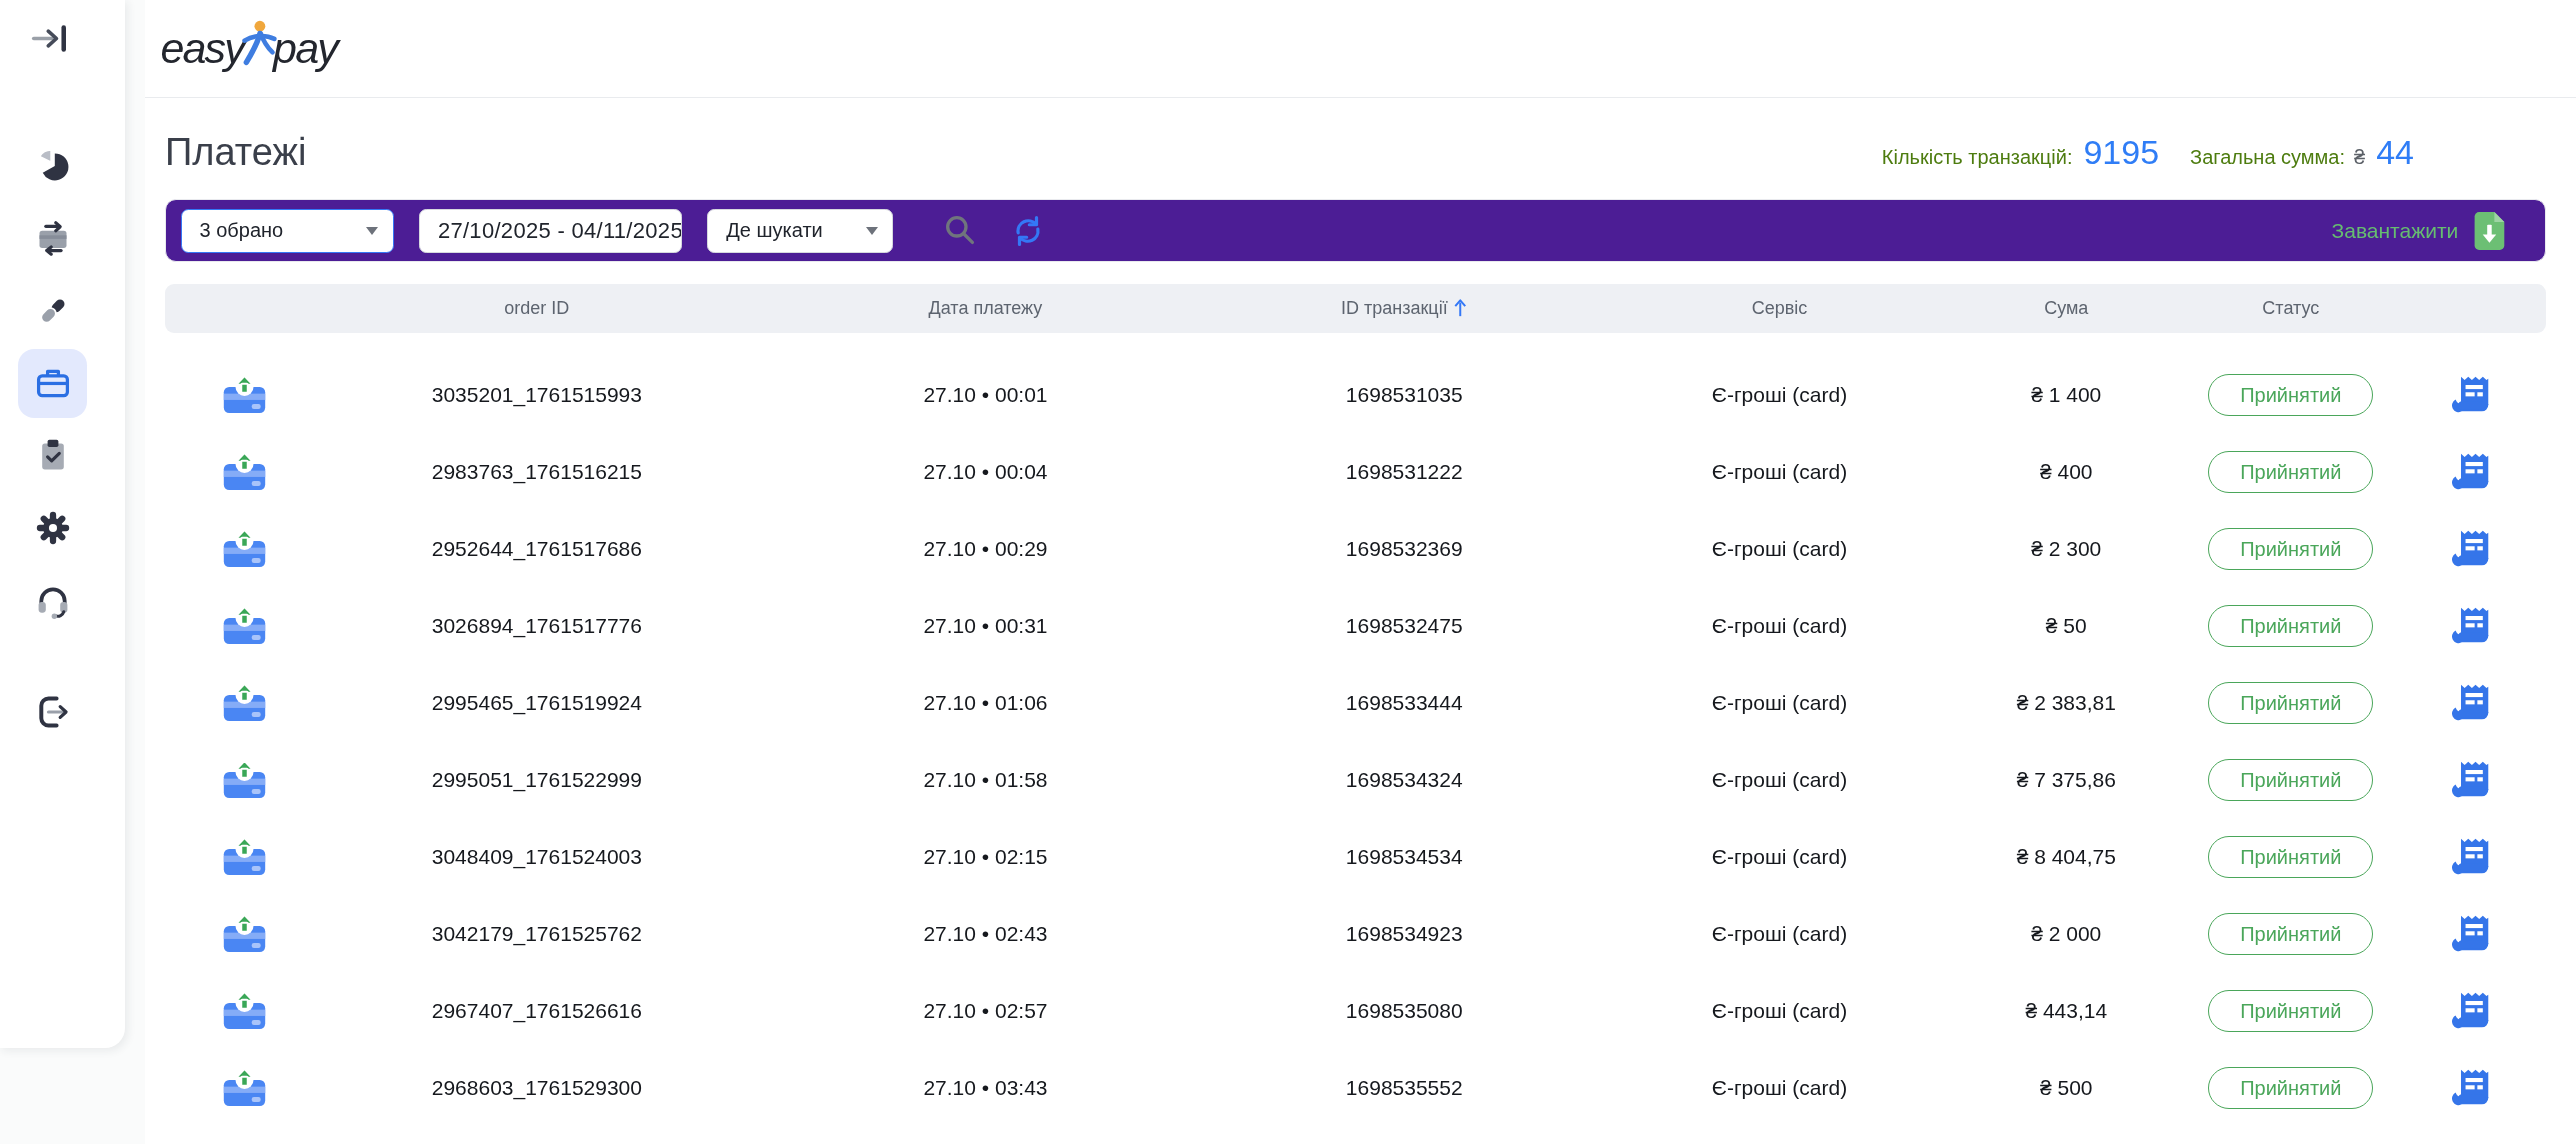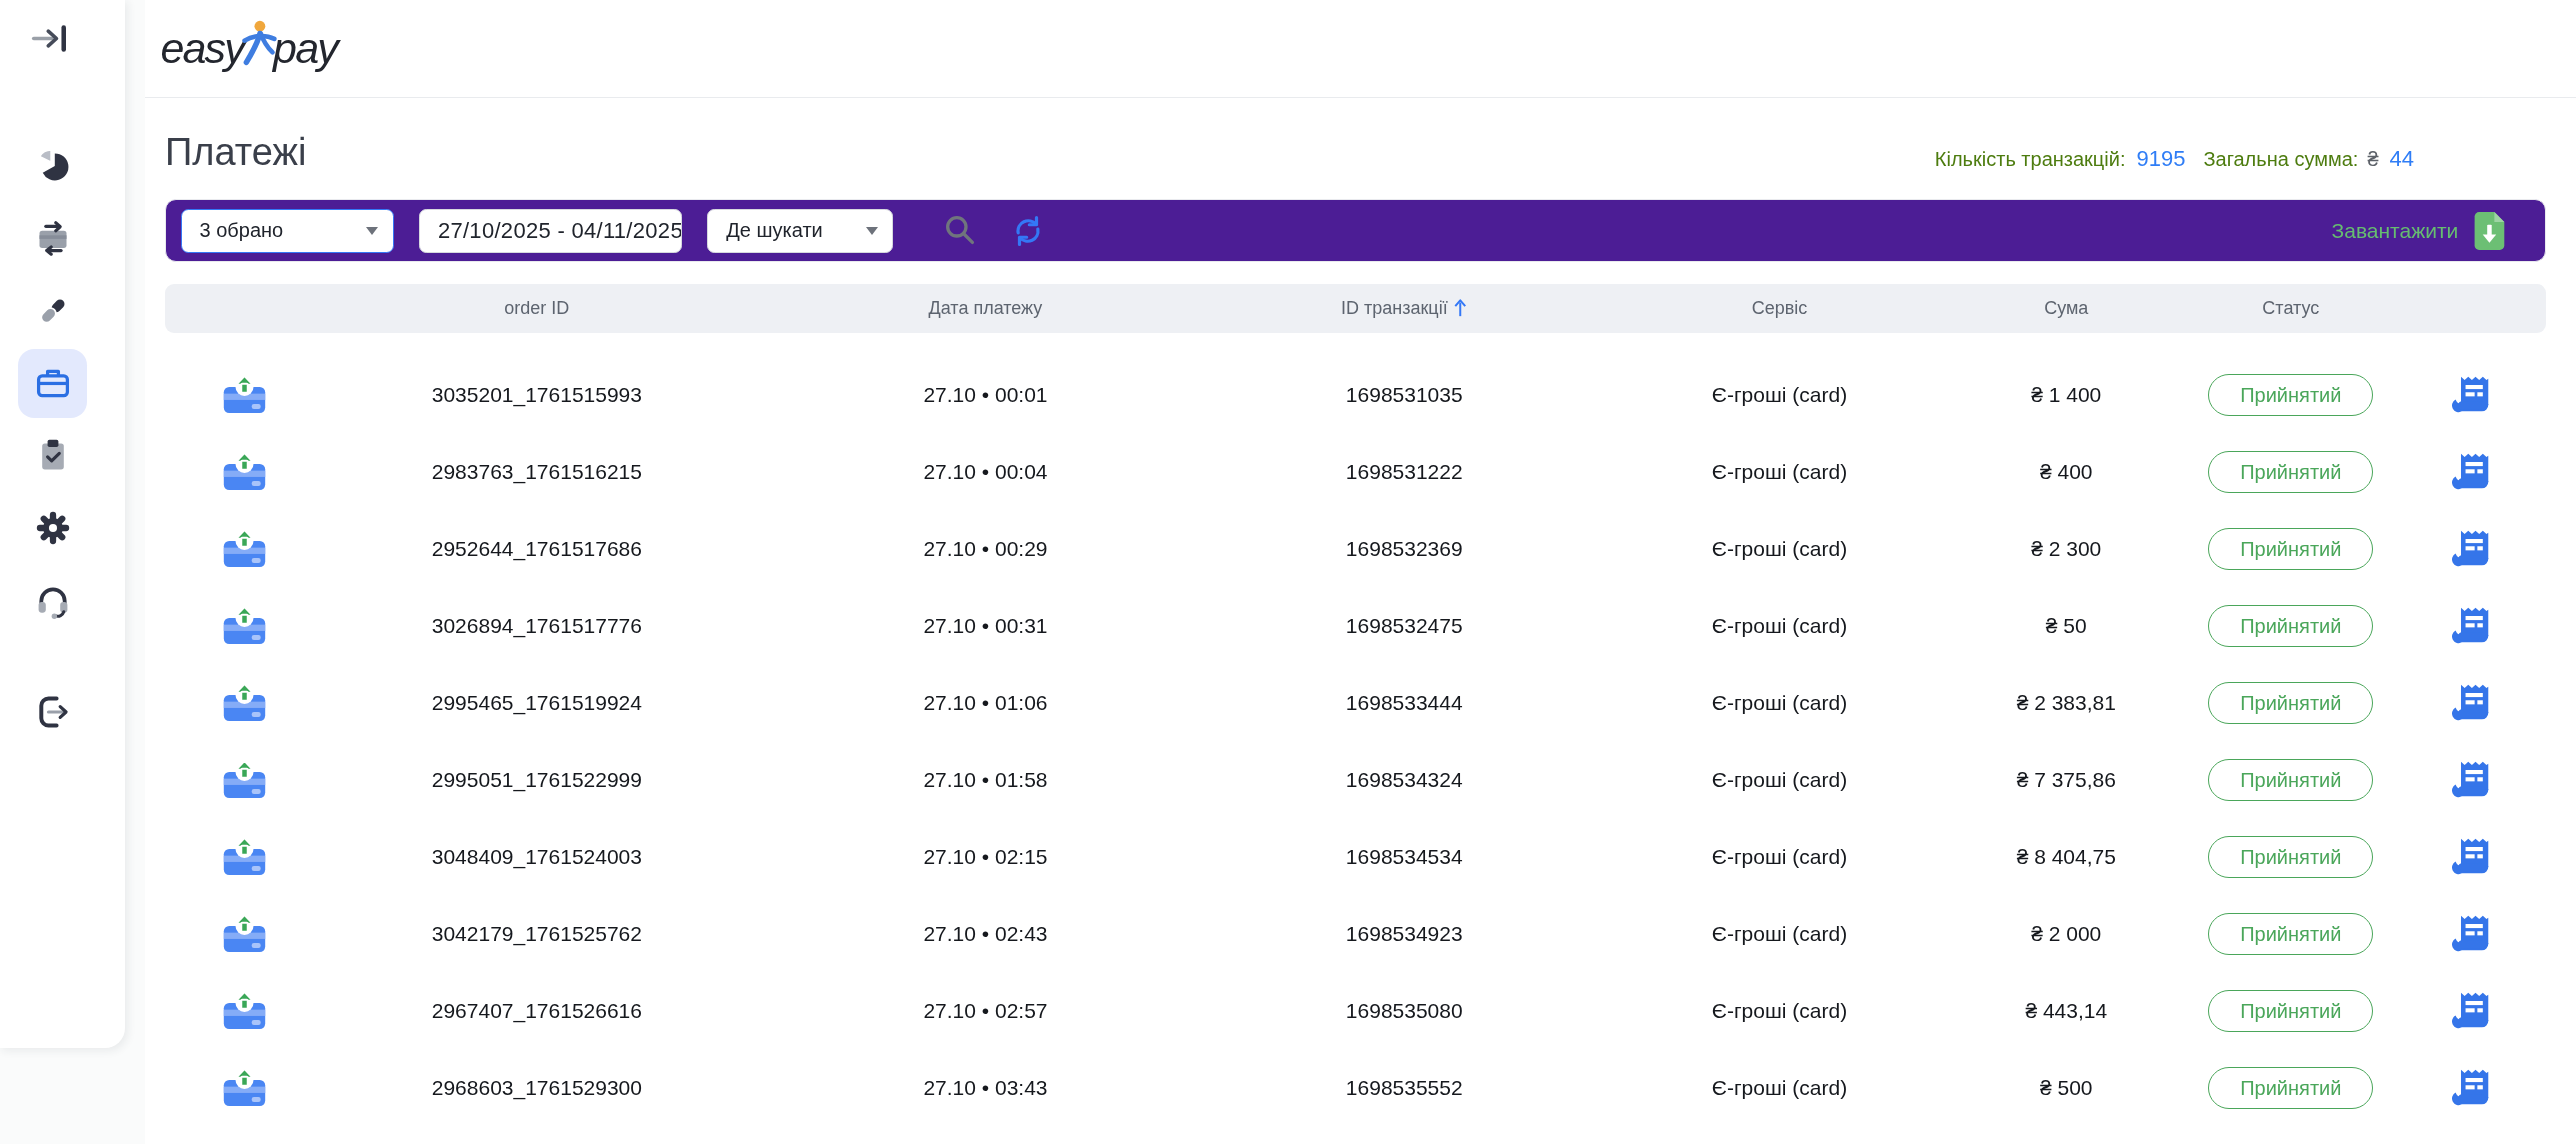--- a/index.html
+++ b/index.html
@@ -53,22 +53,22 @@
   .phone { font-size: 26px; font-weight: 700; color: #262b38; letter-spacing: 0.5px; }
   .ident { font-size: 20px; color: #74ac78; margin-top: 5.4px; }
   .mail-btn { background: none; border: none; cursor: pointer; display: block; }
 
   .content { padding: 0 30px 0 20px; }
 
   .title-row { display: flex; justify-content: space-between; align-items: flex-end; margin-top: 33px; }
   h1[data-name="page-title"] { font-size: 38px; font-weight: 400; color: #3a3f4a; }
   .stats { display: flex; align-items: baseline; margin-right: 132px; padding-bottom: 1.8px; }
   .stat-label { font-size: 20px; color: #4d7c0f; }
-  .stat-num { font-size: 22px; color: #2f7df6; margin-left: 11px; }
-  .total-label { margin-left: 18px; }
+  .stat-num { font-size: 34px; color: #2f7df6; margin-left: 11px; }
+  .total-label { margin-left: 31px; }
   .stat-cur { font-size: 20px; color: #5c6168; margin-left: 9px; }
 
   
   .filterbar {
     margin-top: 25.4px; height: 63px;
     border: 0.9px solid #e9eaee; border-radius: 11px; background: #4c1d95;
     display: flex; align-items: center; padding: 0 38px 0 14.5px;
   }
   .select, .input {
     position: relative; height: 44px; display: flex; align-items: center;

